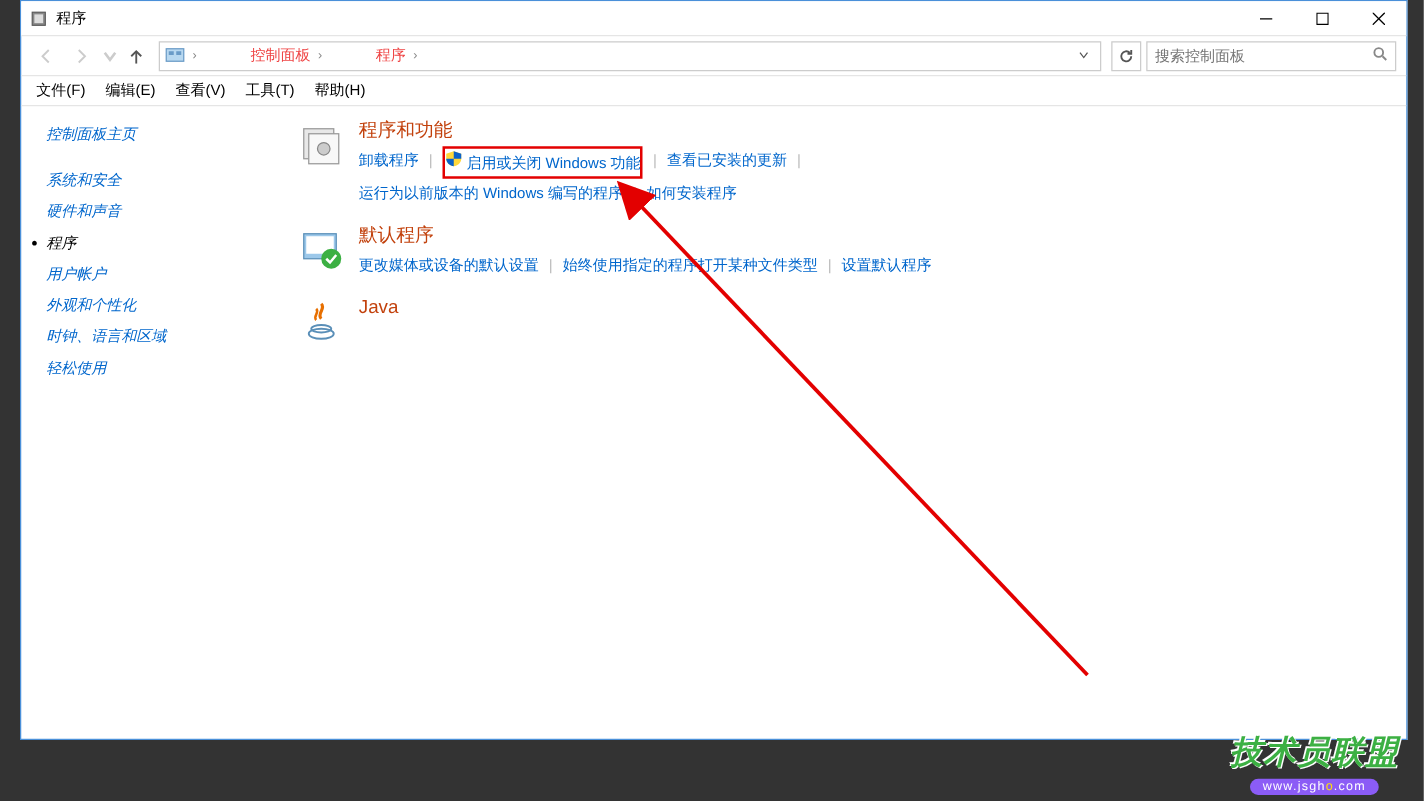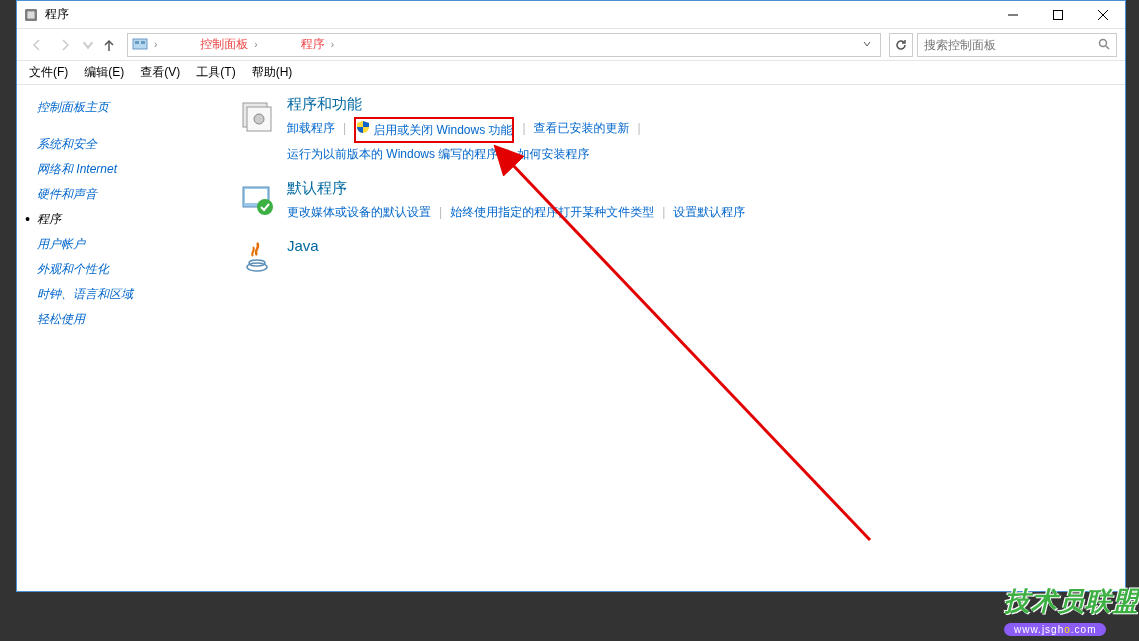--- a/index.html
+++ b/index.html
@@ -38,29 +38,29 @@
   .side-home { color: #0066cc; margin-bottom: 16px; cursor: pointer; font-style: italic; }
   .side-list { list-style: none; font-style: italic; }
   .side-item { padding: 4px 0; color: #0066cc; cursor: pointer; position: relative; }
   .side-item.active { color: #000; font-weight: normal; }
   .side-item.active::before { content: "•"; position: absolute; left: -12px; color: #000; font-size: 14px; }
 
   .content { flex: 1; padding: 10px 20px; font-size: 12px; }
   .category { display: flex; margin-bottom: 14px; }
   .cat-icon { width: 40px; height: 40px; margin-right: 10px; flex-shrink: 0; display:flex; align-items:center; justify-content:center; }
   .cat-body { flex: 1; }
-  .cat-title { color: #0369a1; font-size: 15px; margin-bottom: 3px; cursor: pointer; }
+  .cat-title { color: #c2410c; font-size: 15px; margin-bottom: 3px; cursor: pointer; }
   .cat-links { display: flex; flex-wrap: wrap; line-height: 22px; }
   .cat-link { color: #0066cc; cursor: pointer; white-space: nowrap; }
   .divider { color: #bbb; margin: 0 8px; }
   .highlight-box { border: 2px solid #e30000; padding: 0 0; display: inline-flex; align-items: center; }
   .shield-icon { width: 14px; height: 14px; margin-right: 3px; }
 
   .annot-line { position: absolute; pointer-events: none; }
-  .watermark { position: absolute; right: 0; bottom: 4px; text-align: left; }
+  .watermark { position: absolute; right: 20px; bottom: 4px; text-align: center; }
   .wm-top { font-size: 26px; font-weight: bold; font-style: italic; color: #3cb043; text-shadow: 1px 1px 0 #fff, -1px -1px 0 #fff; letter-spacing: 1px; }
   .wm-bot { background: #8b5cf6; color: #fff; font-size: 10px; padding: 1px 10px; border-radius: 10px; display:inline-block; letter-spacing: 1px; }
   .wm-bot .o { color: #ffe100; }
 </style>
 </head>
 <body>
 
 <div class="window">
 
   <div class="titlebar">
@@ -150,21 +150,20 @@
       <span class="menuitem">查看(V)</span>
       <span class="menuitem">工具(T)</span>
       <span class="menuitem">帮助(H)</span>
     </div>
 
   <div class="body">
     <div class="sidebar">
       <div class="side-home">控制面板主页</div>
       <ul class="side-list">
           <li class="side-item">系统和安全</li>
-          <li class="side-item">网络和 Internet</li>
           <li class="side-item">硬件和声音</li>
           <li class="side-item active">程序</li>
           <li class="side-item">用户帐户</li>
           <li class="side-item">外观和个性化</li>
           <li class="side-item">时钟、语言和区域</li>
           <li class="side-item">轻松使用</li>
         </ul>
     </div>
     <div class="content">
         <div class="category">

